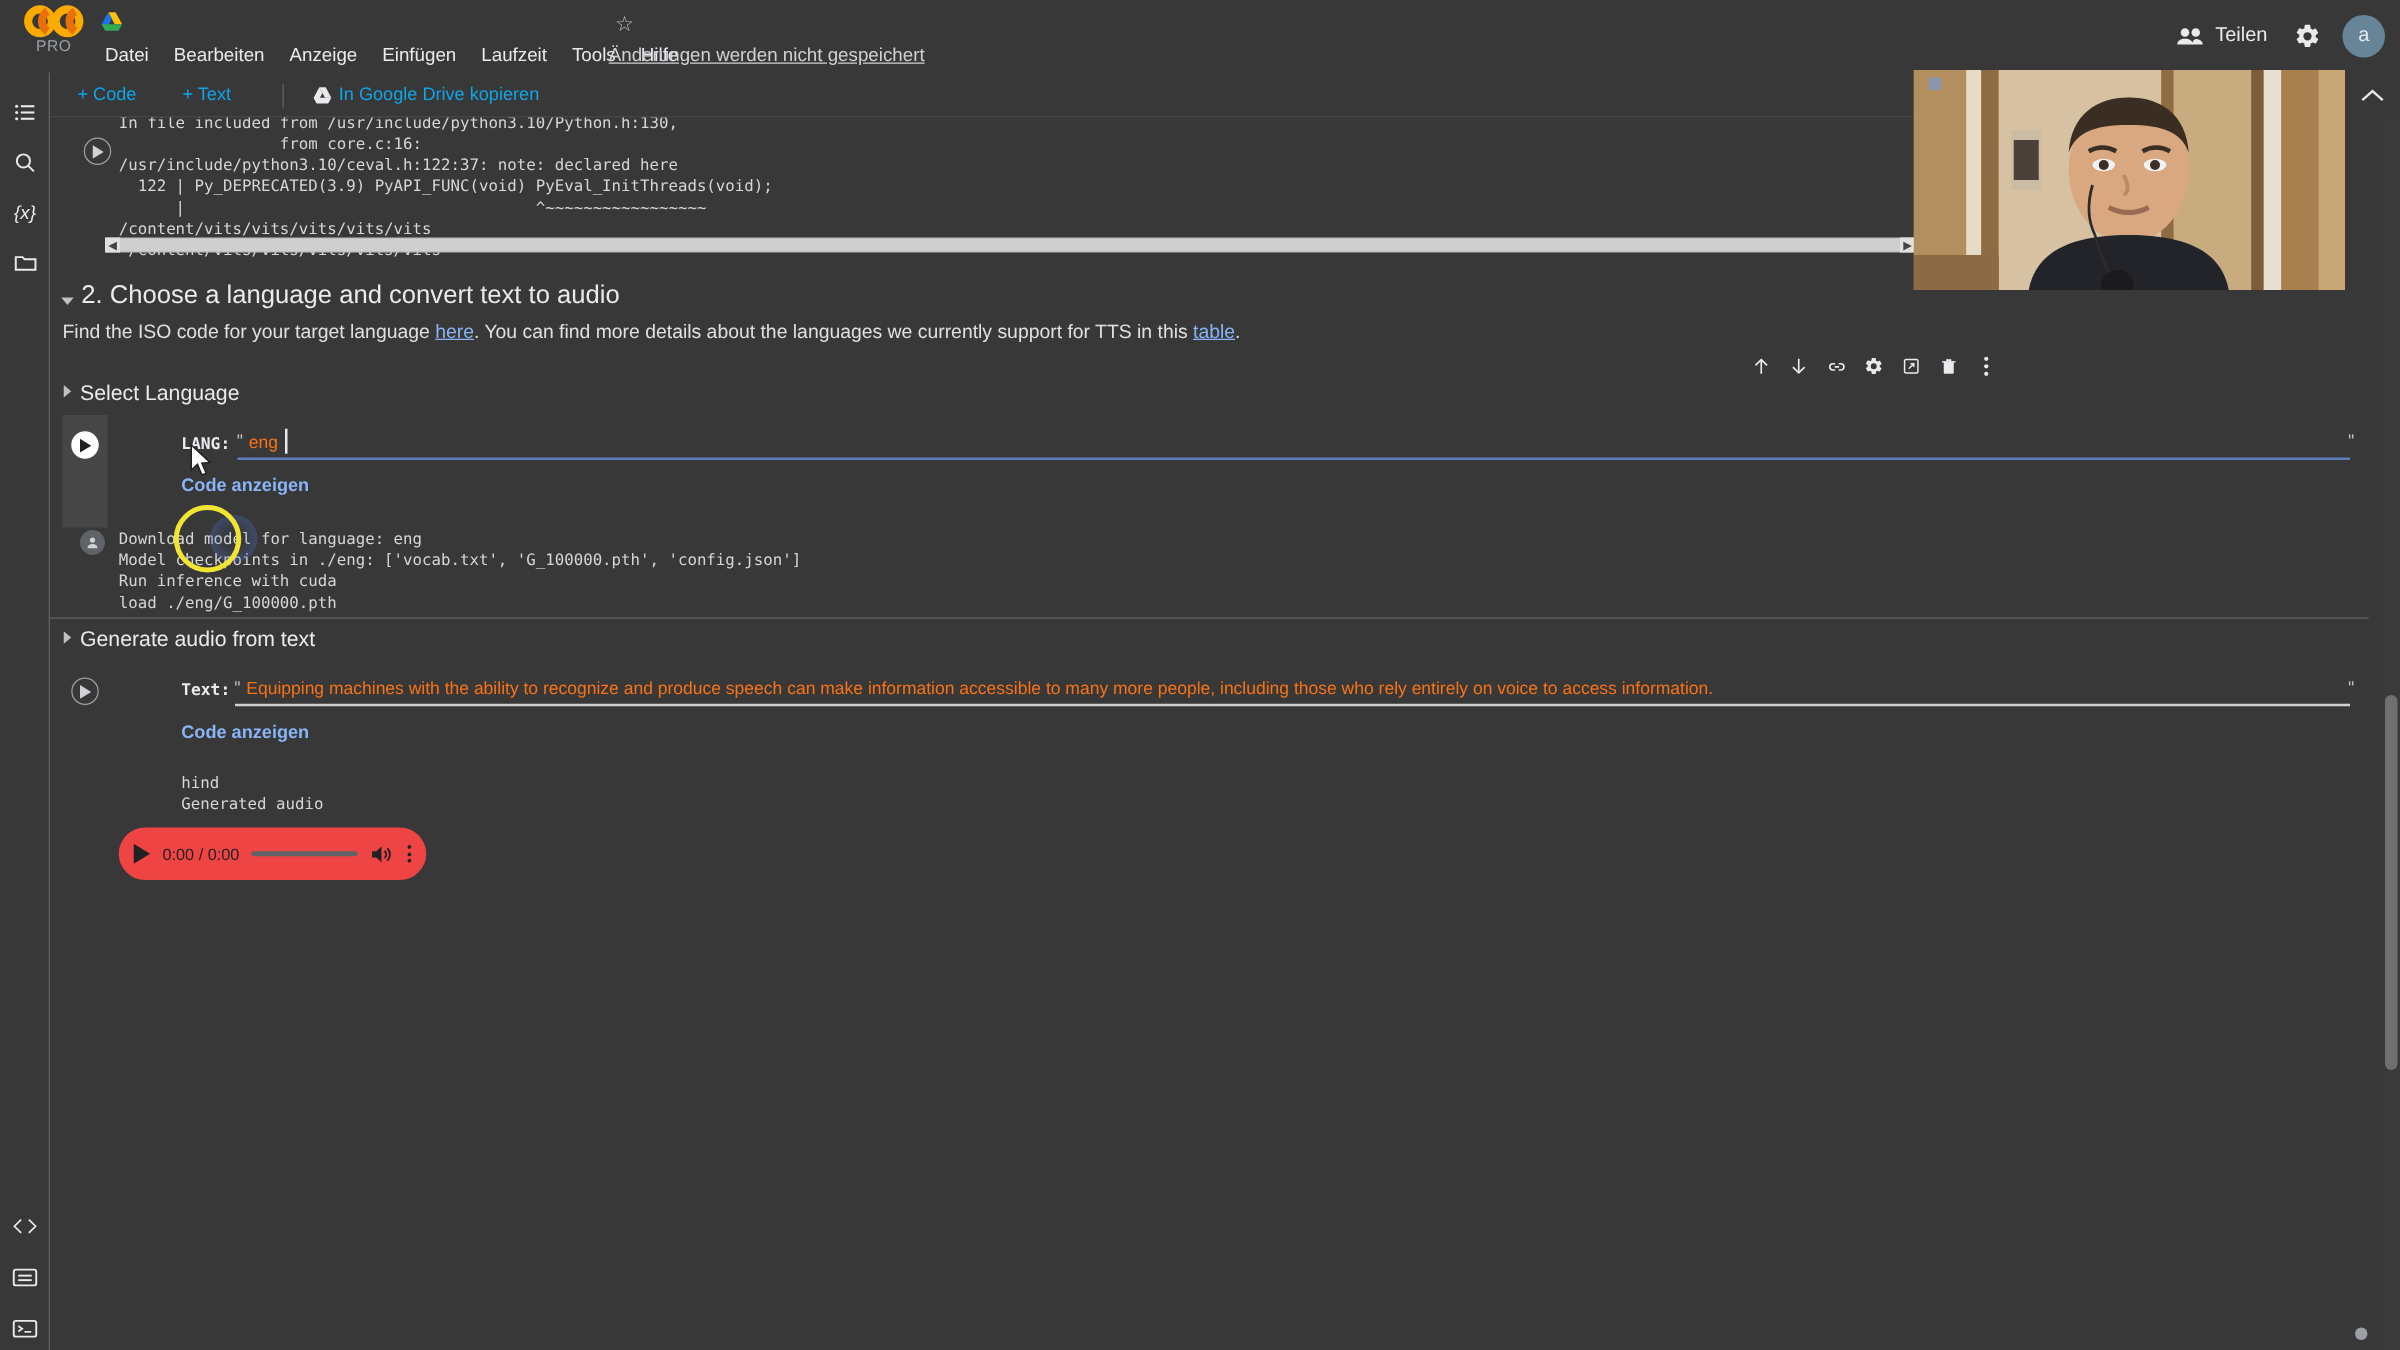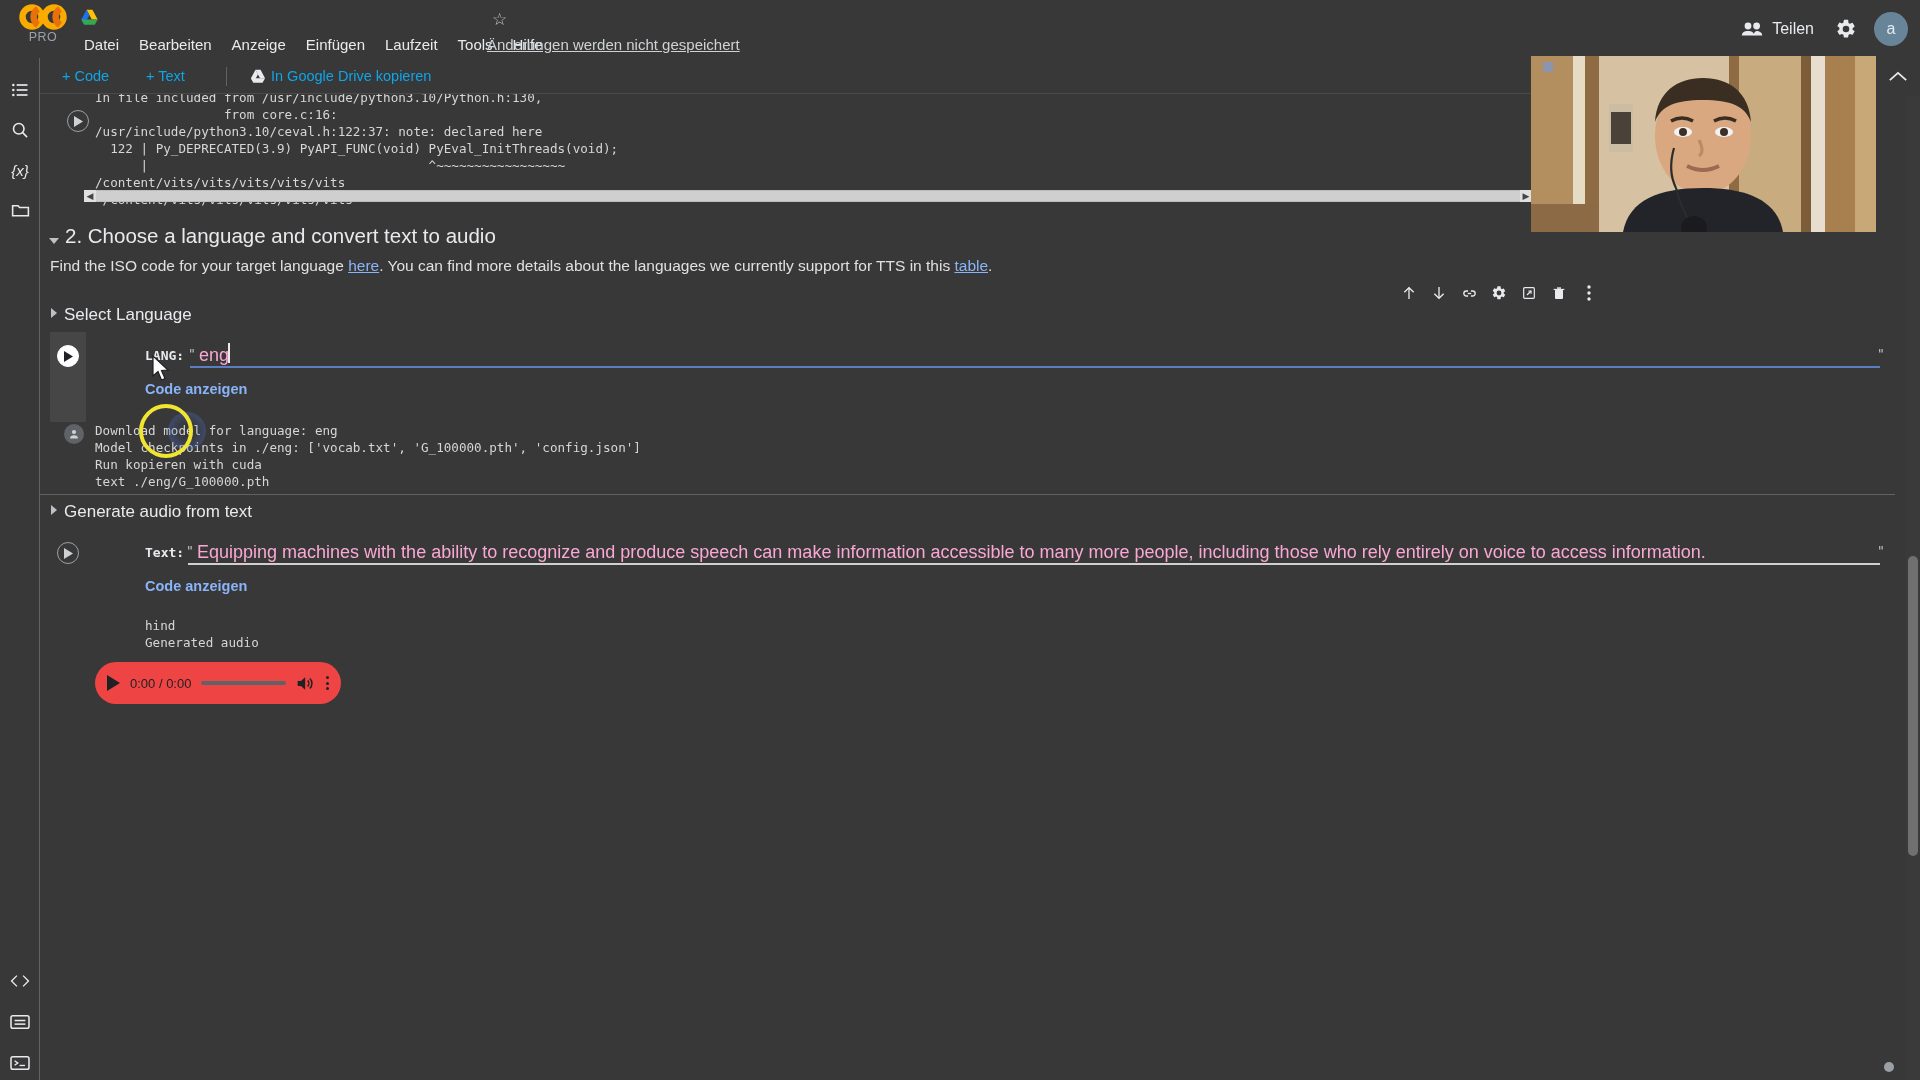--- a/index.html
+++ b/index.html
@@ -160,21 +160,21 @@
   }
   .form-label {
     position:absolute; font-family:"DejaVu Sans Mono","Liberation Mono",monospace;
     font-size:13px; font-weight:bold; color:#e8eaed;
   }
   .form-quote {
     position:absolute; font-family:"DejaVu Sans Mono","Liberation Mono",monospace;
     font-size:13px; color:#bdc1c6;
   }
   .form-value {
-    position:absolute; font-size:18px; color:#f9a8d4; white-space:nowrap;
+    position:absolute; font-size:14px; color:#f97316; white-space:nowrap;
   }
   .form-caret {
     position:absolute; width:1.5px; background:#e8eaed;
   }
   .form-underline { position:absolute; height:1.5px; }
   .show-code {
     position:absolute; font-size:14.5px; color:#8ab4f8; font-weight:bold; cursor:pointer;
   }
 
   
@@ -471,22 +471,22 @@
 
     <div style="position:absolute; left:10px; top:328px; width:1845px; height:80px;text-align:right;">
       <div class="stdout-avatar" style="left:14px; top:2px;">
         <svg width="12" height="12" viewBox="0 0 24 24">
           <circle cx="12" cy="8" r="4.2" fill="#cfd2d5"></circle>
           <path d="M4 21c0-4.4 3.6-6.6 8-6.6s8 2.2 8 6.6z" fill="#cfd2d5"></path>
         </svg>
       </div>
       <div class="mono" style="position:absolute; left:45px; top:0px;">Download model for language: eng</div>
       <div class="mono" style="position:absolute; left:45px; top:17px;">Model checkpoints in ./eng: ['vocab.txt', 'G_100000.pth', 'config.json']</div>
-      <div class="mono" style="position:absolute; left:45px; top:34px;">Run kopieren with cuda</div>
-      <div class="mono" style="position:absolute; left:45px; top:51px;">text ./eng/G_100000.pth</div>
+      <div class="mono" style="position:absolute; left:45px; top:34px;">Run inference with cuda</div>
+      <div class="mono" style="position:absolute; left:45px; top:51px;">load ./eng/G_100000.pth</div>
     </div>
 
     <div class="hr" style="left:0px; top:400px; width:1855px;"></div>
 
     <div class="tri tri-right" style="left:11px; top:411px;"></div>
     <div class="sub-h" style="left:24px; top:408px;">Generate audio from text</div>
 
     <div class="formcell" style="left:10px; top:435px; width:1845px; height:90px;">
       <div style="position:absolute; left:7px; top:13px;">
         <div class="run-circle">

